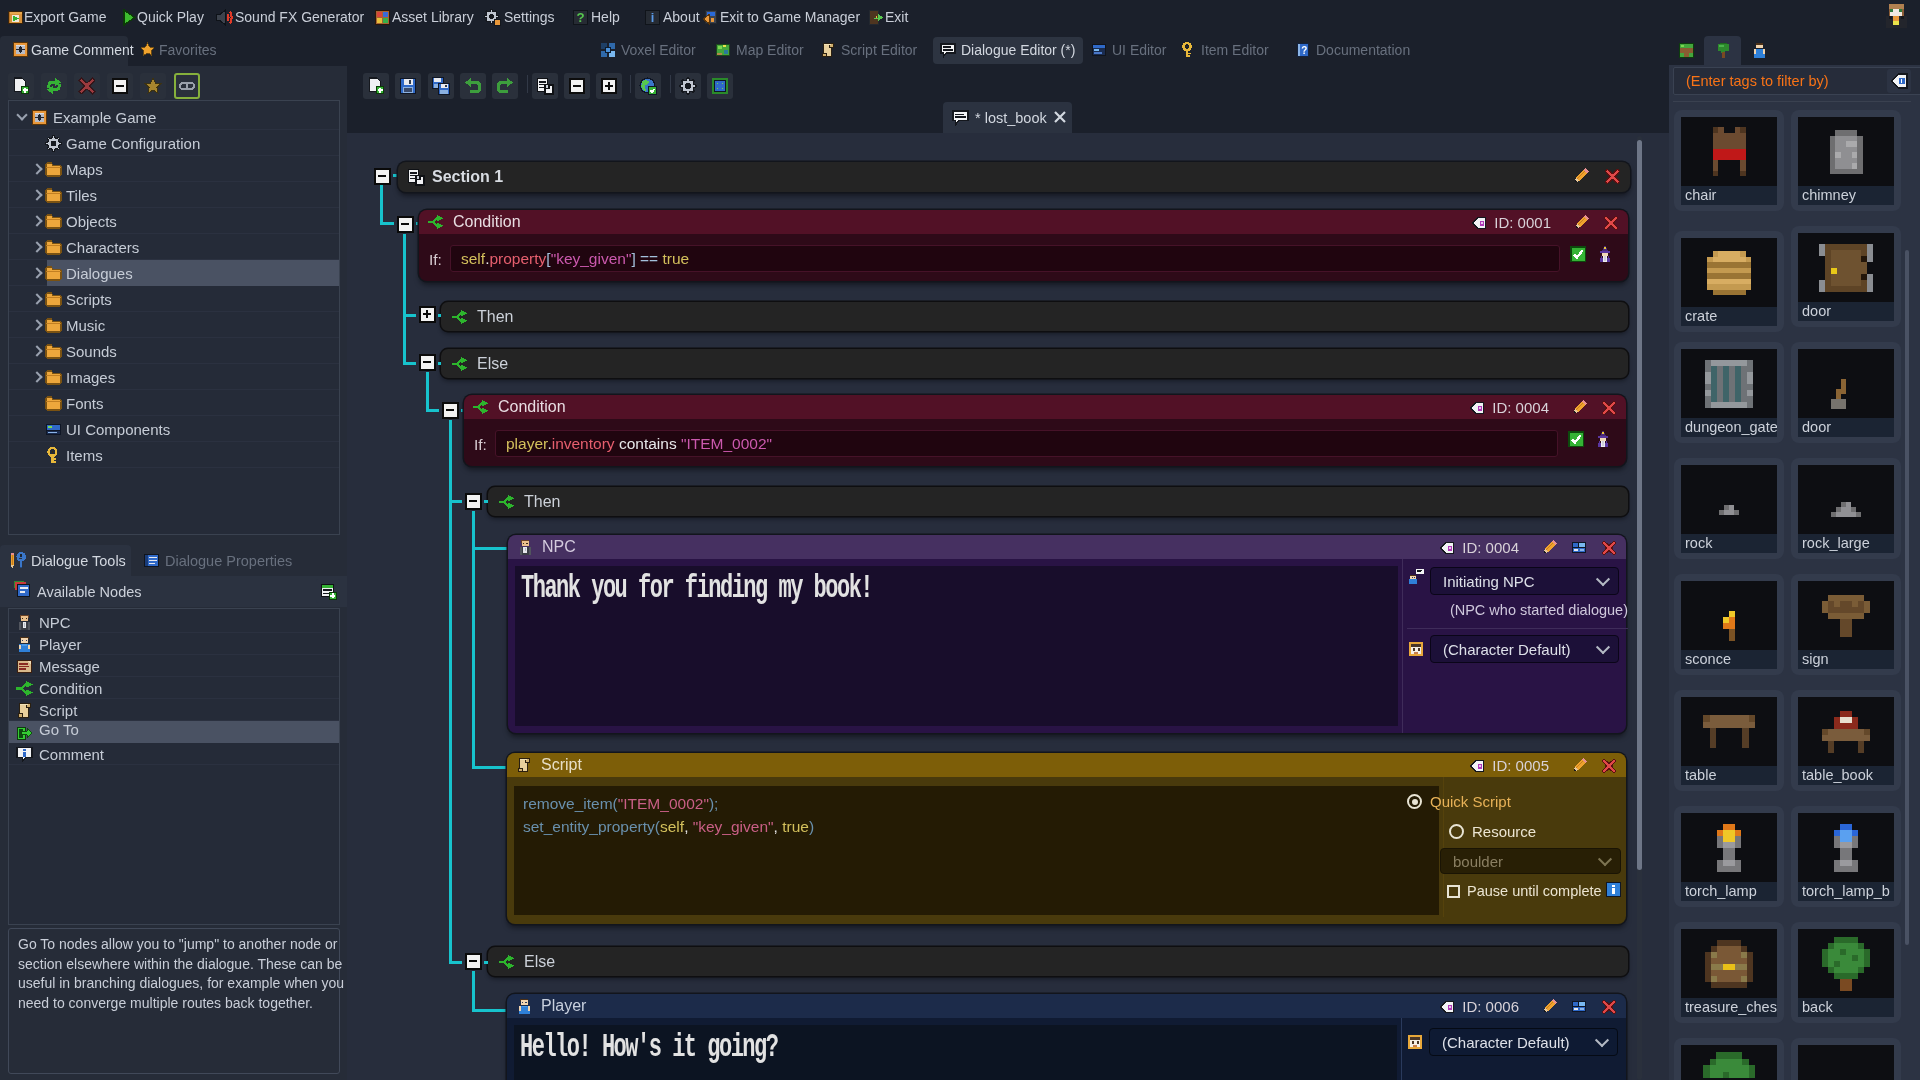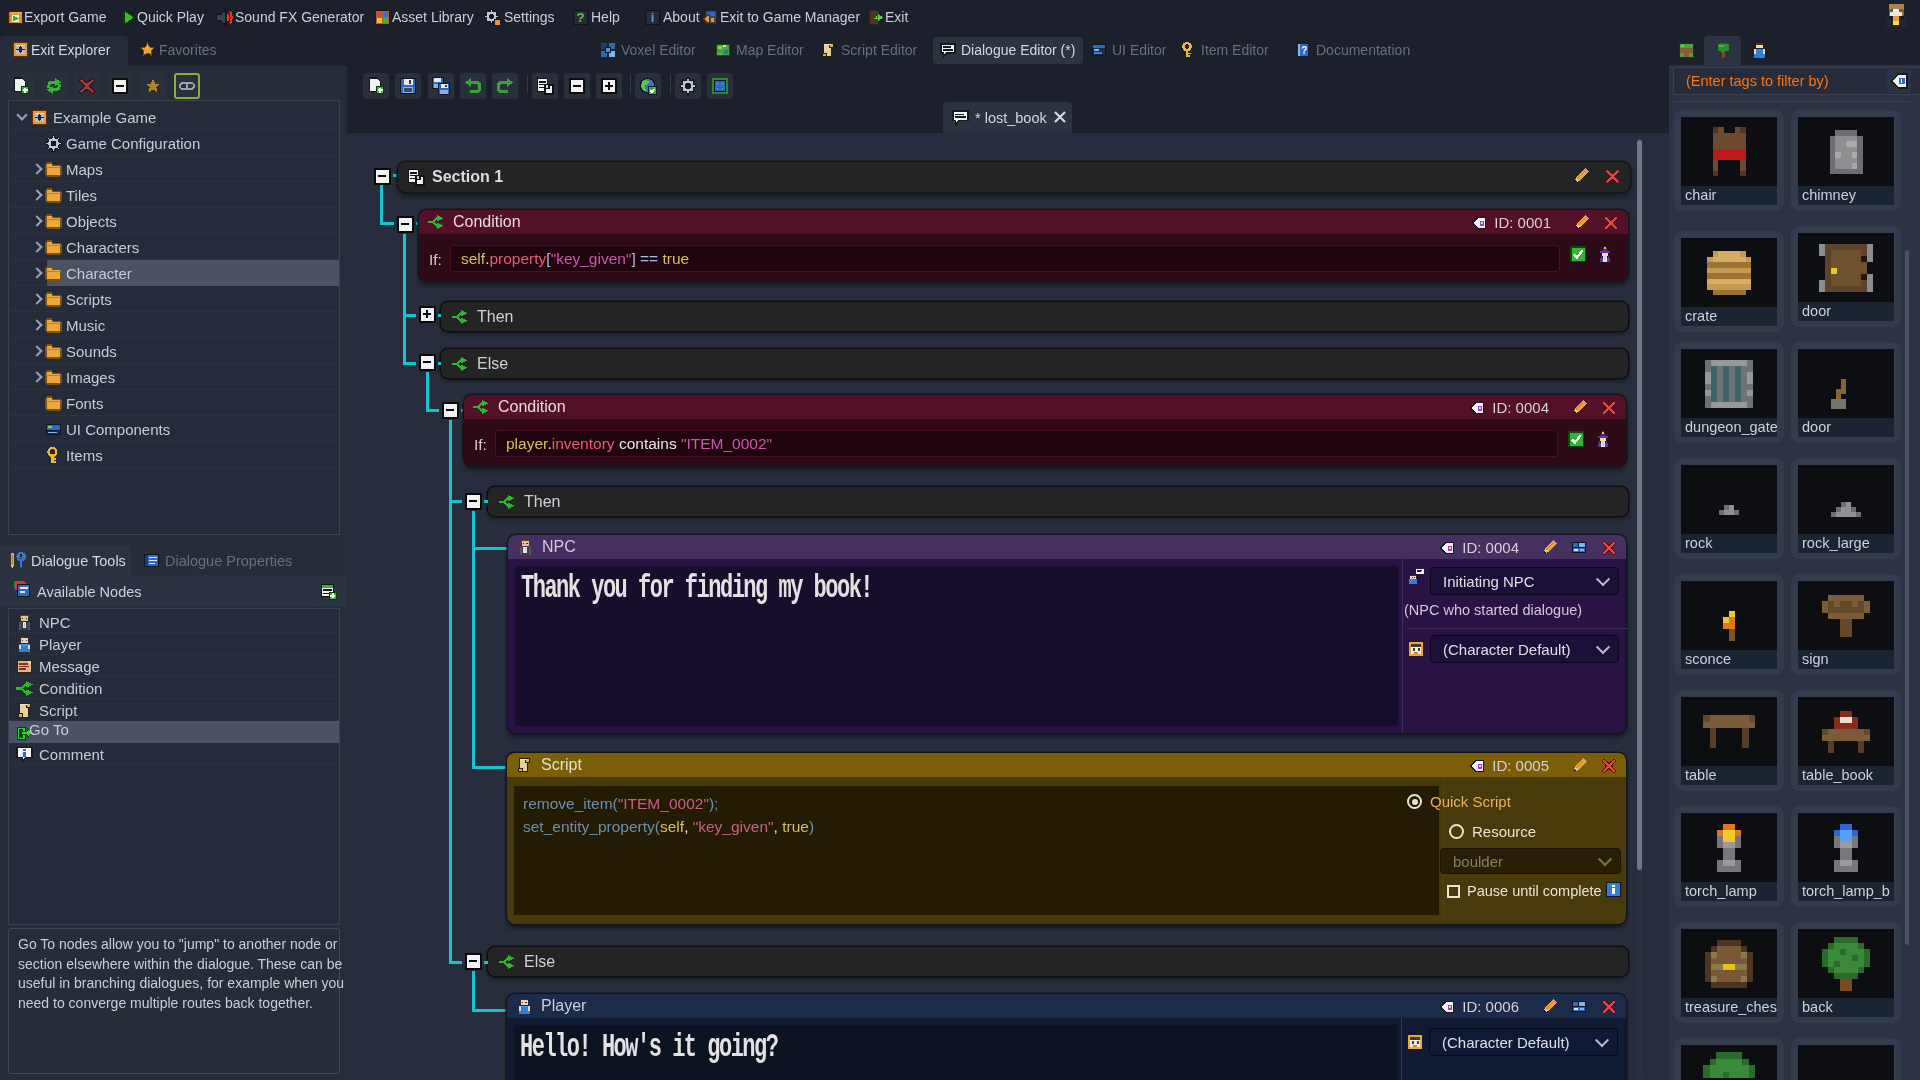--- a/index.html
+++ b/index.html
@@ -115,21 +115,21 @@
     </div>
 <div class="abs" style="left:0;top:34px;width:1920px;height:32px;background:#1b202b">
       <div class="abs" style="left:0;top:2px;width:128px;height:30px;background:#262c38;border-radius:4px 4px 0 0"></div>
       <svg class="abs" style="left:12px;top:7px;" width="17" height="17" viewBox="0 0 16 16" shape-rendering="crispEdges">
         <rect x="1" y="1" width="14" height="14" fill="#5a3408"></rect>
         <rect x="2" y="2" width="12" height="12" fill="#e8973a"></rect>
         <rect x="3.5" y="3.5" width="9" height="9" fill="#b8bcc6"></rect>
         <path d="M8,4.5 L9.5,7 L12,8 L9.5,9 L8,11.5 L6.5,9 L4,8 L6.5,7 Z" fill="#23262e"></path>
         <rect x="3.5" y="3.5" width="9" height="1.2" fill="#d8dce4"></rect>
       </svg>
-      <div class="abs" style="left:31px;top:0;height:32px;display:flex;align-items:center;color:#d3d8e0;font-size:14px">Exit Explorer</div>
+      <div class="abs" style="left:31px;top:0;height:32px;display:flex;align-items:center;color:#d3d8e0;font-size:14px">Game Comment</div>
       <svg class="abs" style="left:140px;top:8px;" width="15" height="15" viewBox="0 0 16 16" shape-rendering="crispEdges">
         <path d="M8 0.5 L10.2 5.2 L15.4 5.9 L11.6 9.4 L12.6 14.6 L8 12 L3.4 14.6 L4.4 9.4 L0.6 5.9 L5.8 5.2 Z" fill="#f0a32e" stroke="#6b4a12" stroke-width="1"></path>
       </svg>
       <div class="abs" style="left:159px;top:0;height:32px;display:flex;align-items:center;color:#68707e;font-size:14px">Favorites</div>
       <svg class="abs" style="left:600px;top:8px;" width="16" height="16" viewBox="0 0 16 16" shape-rendering="crispEdges">
         <rect x="1" y="1" width="6" height="6" fill="#1e3f66"></rect>
         <rect x="9" y="1" width="6" height="6" fill="#2f69aa"></rect>
         <rect x="1" y="9" width="6" height="6" fill="#2f69aa"></rect>
         <rect x="9" y="9" width="6" height="6" fill="#79b7ee"></rect>
         <rect x="5" y="5" width="6" height="6" fill="#0c1a2c"></rect>
@@ -301,21 +301,21 @@
         </svg>
         <div class="abs" style="left:57px;top:0;height:26px;display:flex;align-items:center;z-index:2">Characters</div>
       </div>
       <div class="trow" style="left:9px;top:194px">
         <div class="abs" style="left:38px;top:0;width:292px;height:26px;background:#4a5263"></div>
         <span class="carr r" style="left:24px;top:9px"></span>
         <svg class="abs" style="left:36px;top:5px;" width="17" height="17" viewBox="0 0 16 16" shape-rendering="crispEdges">
           <path d="M1,3 Q1,2 2,2 L6,2 L7.5,4 L14,4 Q15,4 15,5 L15,13 Q15,14 14,14 L2,14 Q1,14 1,13 Z" fill="#eda73c" stroke="#7a5212" stroke-width="1.2"></path>
           <rect x="1" y="5.2" width="14" height="1.4" fill="#c27f22"></rect>
         </svg>
-        <div class="abs" style="left:57px;top:0;height:26px;display:flex;align-items:center;z-index:2">Character</div>
+        <div class="abs" style="left:57px;top:0;height:26px;display:flex;align-items:center;z-index:2">Dialogues</div>
       </div>
       <div class="trow" style="left:9px;top:220px">
         <span class="carr r" style="left:24px;top:9px"></span>
         <svg class="abs" style="left:36px;top:5px;" width="17" height="17" viewBox="0 0 16 16" shape-rendering="crispEdges">
           <path d="M1,3 Q1,2 2,2 L6,2 L7.5,4 L14,4 Q15,4 15,5 L15,13 Q15,14 14,14 L2,14 Q1,14 1,13 Z" fill="#eda73c" stroke="#7a5212" stroke-width="1.2"></path>
           <rect x="1" y="5.2" width="14" height="1.4" fill="#c27f22"></rect>
         </svg>
         <div class="abs" style="left:57px;top:0;height:26px;display:flex;align-items:center;z-index:2">Scripts</div>
       </div>
       <div class="trow" style="left:9px;top:246px">
@@ -476,21 +476,21 @@
         <div class="abs" style="left:30px;top:0;height:22px;display:flex;align-items:center;z-index:2">Script</div>
       </div>
       <div class="lrow" style="left:9px;top:655px">
         <div class="abs" style="left:0;top:0;width:330px;height:22px;background:#4a5263"></div>
         <svg class="abs" style="left:7px;top:2.5px;" width="17" height="17" viewBox="0 0 16 16" shape-rendering="crispEdges">
           <rect x="1" y="2.5" width="8" height="13" fill="#0d3d0d"></rect>
           <rect x="2" y="3.5" width="6" height="11" fill="#35cc35"></rect>
           <rect x="3" y="4.5" width="4" height="9" fill="#0f4a12"></rect>
           <path d="M5.5,7 L10.5,7 L10.5,4 L15.5,8.5 L10.5,13 L10.5,10 L5.5,10 Z" fill="#35cc35" stroke="#0b4a0b" stroke-width="0.9"></path>
         </svg>
-        <div class="abs" style="left:20px;top:0;height:16px;display:flex;align-items:center;z-index:2">Go To</div>
+        <div class="abs" style="left:30px;top:0;height:16px;display:flex;align-items:center;z-index:2">Go To</div>
       </div>
       <div class="lrow" style="left:9px;top:677px">
         <svg class="abs" style="left:7px;top:2.5px;" width="17" height="17" viewBox="0 0 16 16" shape-rendering="crispEdges">
           <path d="M1,1.5 L15,1.5 L15,11 L9,11 L6,14.5 L6,11 L1,11 Z" fill="#f2f3f5" stroke="#14171d" stroke-width="1.3"></path>
           <rect x="6.6" y="2.8" width="2.8" height="2.2" fill="#2f69c8"></rect>
           <rect x="6.6" y="5.8" width="2.8" height="4.4" fill="#2f69c8"></rect>
         </svg>
         <div class="abs" style="left:30px;top:0;height:22px;display:flex;align-items:center;z-index:2">Comment</div>
       </div>
       <div class="abs" style="left:8px;top:862px;width:332px;height:146px;background:#262c38;border:1px solid #414959;border-radius:3px"></div>
@@ -846,21 +846,21 @@
               <rect x="8" y="0.5" width="7.5" height="5.5" fill="#f2f3f5"></rect>
               <rect x="9" y="1.8" width="5" height="1" fill="#14171d"></rect>
               <rect x="9" y="3.4" width="3.5" height="1" fill="#14171d"></rect>
               <rect x="2" y="6.5" width="6" height="5" fill="#f2d4ae"></rect>
               <rect x="2" y="6.5" width="6" height="1.5" fill="#4a3018"></rect>
               <rect x="1" y="11" width="8" height="4.5" fill="#2f80d8"></rect>
               <rect x="3.5" y="8.5" width="1" height="1" fill="#2a3a5a"></rect>
               <rect x="5.5" y="8.5" width="1" height="1" fill="#2a3a5a"></rect>
             </svg></div>
           <div class="ddown" style="left:922px;top:32px;width:189px;height:28px;background:#1c1038;border:1px solid #0a0518">Initiating NPC<i class="chev"></i></div>
-          <div style="position:absolute;left:896px;top:67px;width:224px;text-align:left;color:#cfc8dc;font-size:14.5px">(NPC who started dialogue)</div>
+          <div style="position:absolute;left:896px;top:67px;width:224px;text-align:right;color:#cfc8dc;font-size:14.5px">(NPC who started dialogue)</div>
           <div style="position:absolute;left:900px;top:106px"><svg width="16" height="16" viewBox="0 0 16 16" shape-rendering="crispEdges" style="flex:none">
               <rect x="1" y="1" width="14" height="14" fill="#e8a83a"></rect>
               <rect x="3" y="3" width="10" height="10" fill="#f5efe5"></rect>
               <rect x="3" y="3" width="10" height="3" fill="#4a3626"></rect>
               <rect x="4.5" y="7" width="2" height="2.5" fill="#4a3626"></rect>
               <rect x="9.5" y="7" width="2" height="2.5" fill="#4a3626"></rect>
               <rect x="6" y="11" width="4" height="1.5" fill="#c87f4a"></rect>
             </svg></div>
           <div class="ddown" style="left:922px;top:100px;width:189px;height:28px;background:#1c1038;border:1px solid #0a0518">(Character Default)<i class="chev"></i></div>
         </div>

